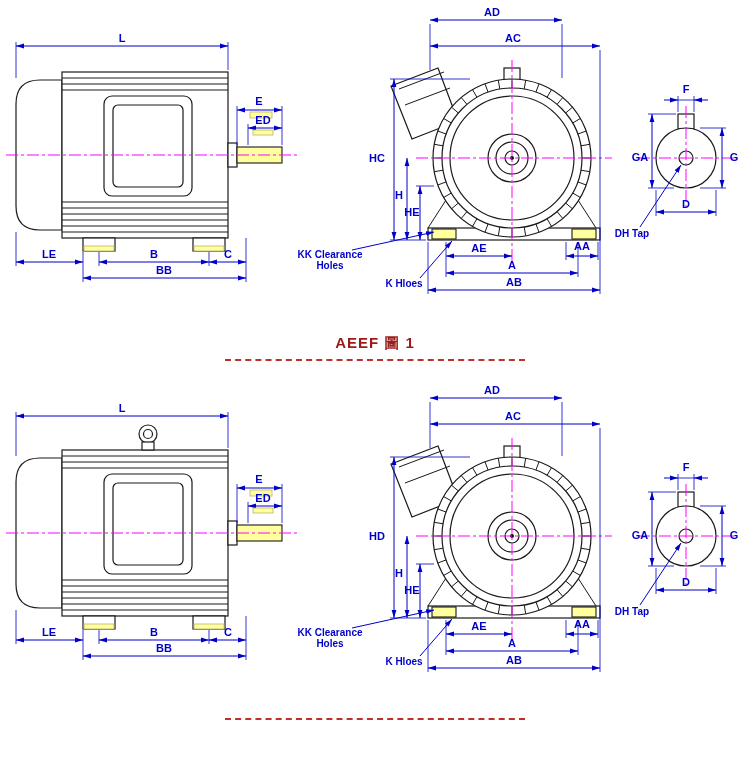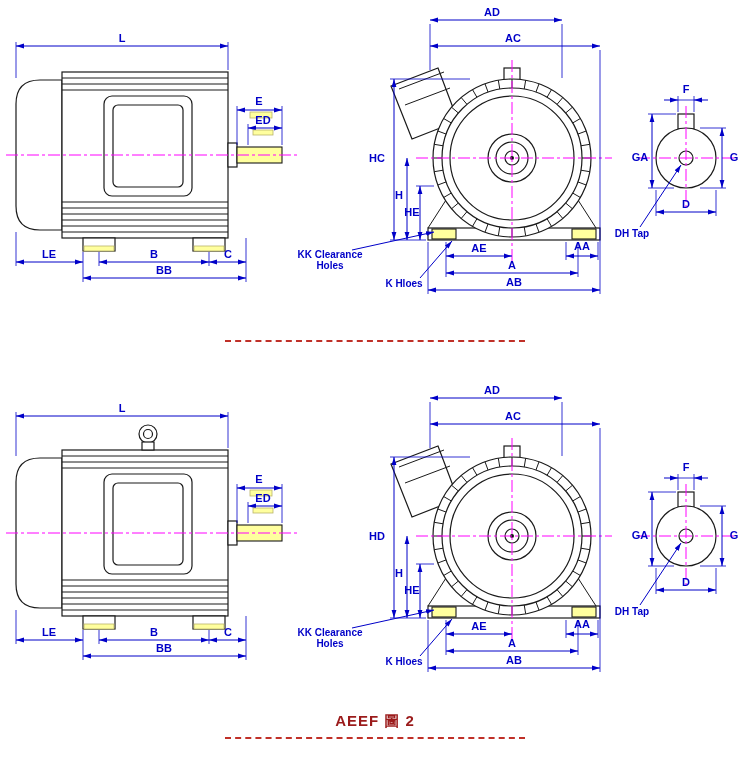--- a/index.html
+++ b/index.html
@@ -227,20 +227,21 @@
       <line class="dim" x1="656" y1="212" x2="716" y2="212" marker-start="url(#arrA)" marker-end="url(#arrA)"></line>
       <text class="dl" x="686" y="208">D</text>
 
       <line class="dim" x1="640" y1="227" x2="681" y2="165" marker-end="url(#arrA)"></line>
       <text class="ann" x="632" y="237">DH Tap</text>
     </g>
   </g>
 </svg>
 
 <div class="caption">
+  <div class="caption-text">AEEF 圖 1</div>
   <div class="caption-rule"></div>
 </div>
 
 <svg class="fig-svg" width="750" height="320" viewBox="0 0 750 320">
   <defs>
     <marker id="arrB" viewBox="0 0 10 10" refX="10" refY="5" markerWidth="8" markerHeight="8" orient="auto-start-reverse">
       <path d="M0,2 L10,5 L0,8 Z" fill="#0000c8"></path>
     </marker>
   </defs>
 
@@ -443,15 +444,14 @@
       <line class="dim" x1="656" y1="212" x2="716" y2="212" marker-start="url(#arrB)" marker-end="url(#arrB)"></line>
       <text class="dl" x="686" y="208">D</text>
 
       <line class="dim" x1="640" y1="227" x2="681" y2="165" marker-end="url(#arrB)"></line>
       <text class="ann" x="632" y="237">DH Tap</text>
     </g>
   </g>
 </svg>
 
 <div class="caption">
-  <div class="caption-text">AEEF 圖 2</div>
   <div class="caption-rule"></div>
 </div>
 
 </body></html>

